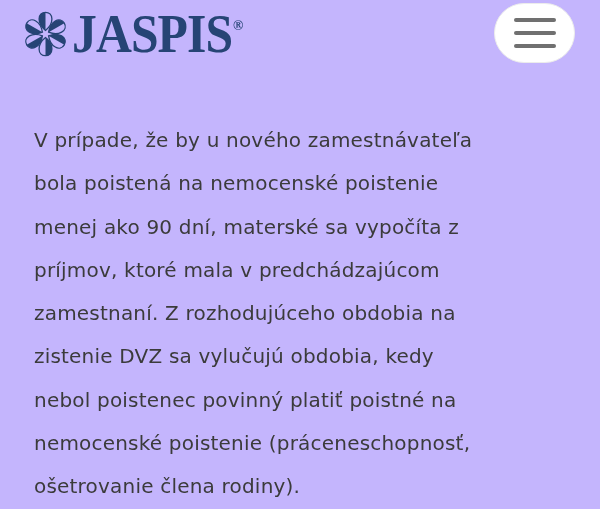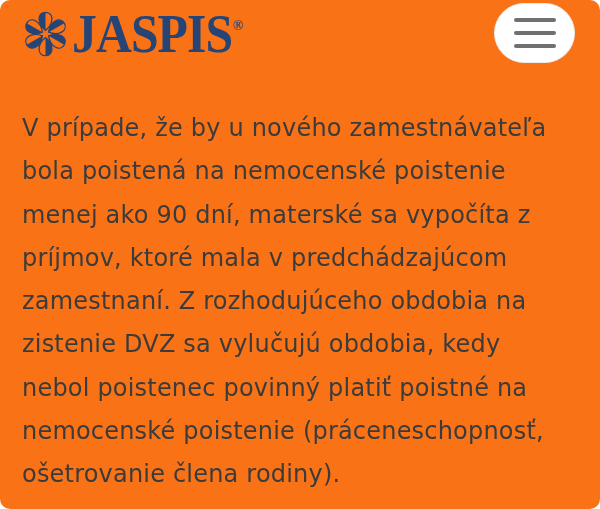--- a/index.html
+++ b/index.html
@@ -4,24 +4,23 @@
 <style>
   html, body {
     margin: 0;
     padding: 0;
     background: #ffffff;
   }
   .page {
     position: relative;
     width: 600px;
     height: 509px;
-    background: #f97316;
+    background: #c4b5fd;
     overflow: hidden;
     font-family: "DejaVu Sans", sans-serif;
-    border-radius: 10px;
   }
 
   
   .header {
     position: absolute;
     top: 0; left: 0; right: 0;
     height: 72px;
   }
   .logo {
     position: absolute;
@@ -87,23 +86,23 @@
   }
 
   
   .content {
     position: absolute;
     top: 103px;
     left: 18px;
     width: 575px;
   }
   .body-paragraph {
-    margin: 4px;
+    margin: 16px;
     font-family: "DejaVu Sans", sans-serif;
-    font-size: 24px;
+    font-size: 20px;
     line-height: 43.3px;
     letter-spacing: 0.2px;
     color: #3b3b3b;
     white-space: pre-line;
   }
 </style>
 </head>
 <body>
 
 <div class="page">

